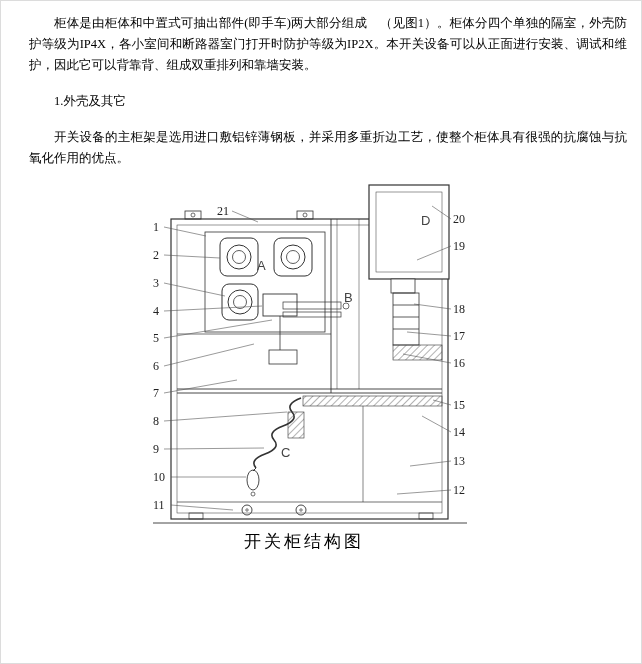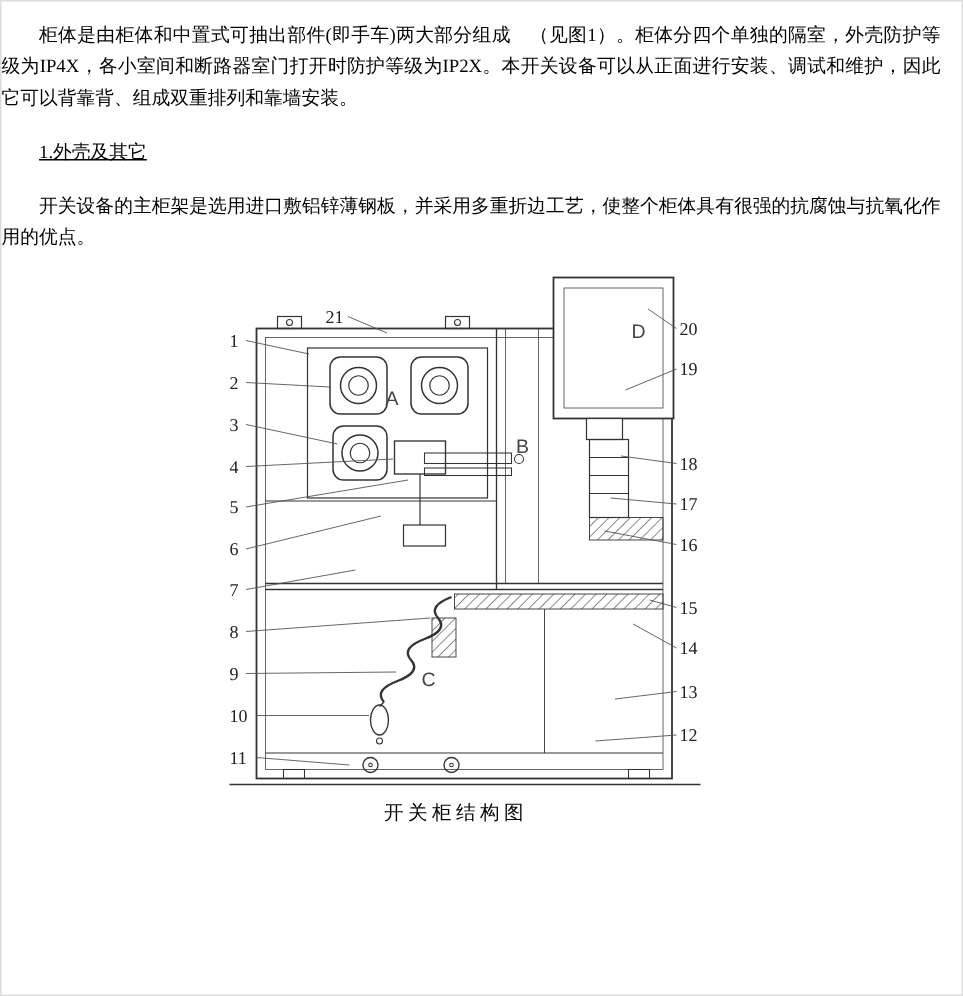--- a/index.html
+++ b/index.html
@@ -6,30 +6,30 @@
   .page {
     position:relative;
     width:642px; height:664px;
     box-sizing:border-box;
     background:#fff;
     border:1px solid #dcdcdc;
     font-family:"Liberation Serif","DejaVu Serif",serif;
     color:#000;
     overflow:hidden;
   }
-  .doc { padding:12px 14px 0 0; font-size:12.5px; line-height:21px; }
+  .doc { padding:12px 14px 0 28px; font-size:12.5px; line-height:21px; }
   .doc .para { margin:0 0 15px 0; text-indent:2em; text-align:justify; }
-  .doc .head { margin:0 0 15px 0; text-indent:2em; font-size:12.5px; font-weight:normal;text-decoration:underline; }
+  .doc .head { margin:0 0 15px 0; text-indent:2em; font-size:12.5px; font-weight:normal; }
   .doc .head.tight { margin-bottom:0; }
   .doc .para.last { margin-bottom:0; }
   .figure { position:relative; }
   .figure svg { display:block; }
   .fig-caption {
     width:606px; text-align:center;
-    font-size:13px; letter-spacing:3px; line-height:20px;
+    font-size:17px; letter-spacing:3px; line-height:20px;
     margin-top:-4px;
   }
   .callout { font-size:12px; fill:#222; font-family:"Liberation Serif","DejaVu Serif",serif; }
   .sect-label { font-size:13px; fill:#444; font-family:"Liberation Sans","DejaVu Sans",sans-serif; }
 </style>
 </head>
 <body>
 
 <div class="page">
   <div class="doc">

